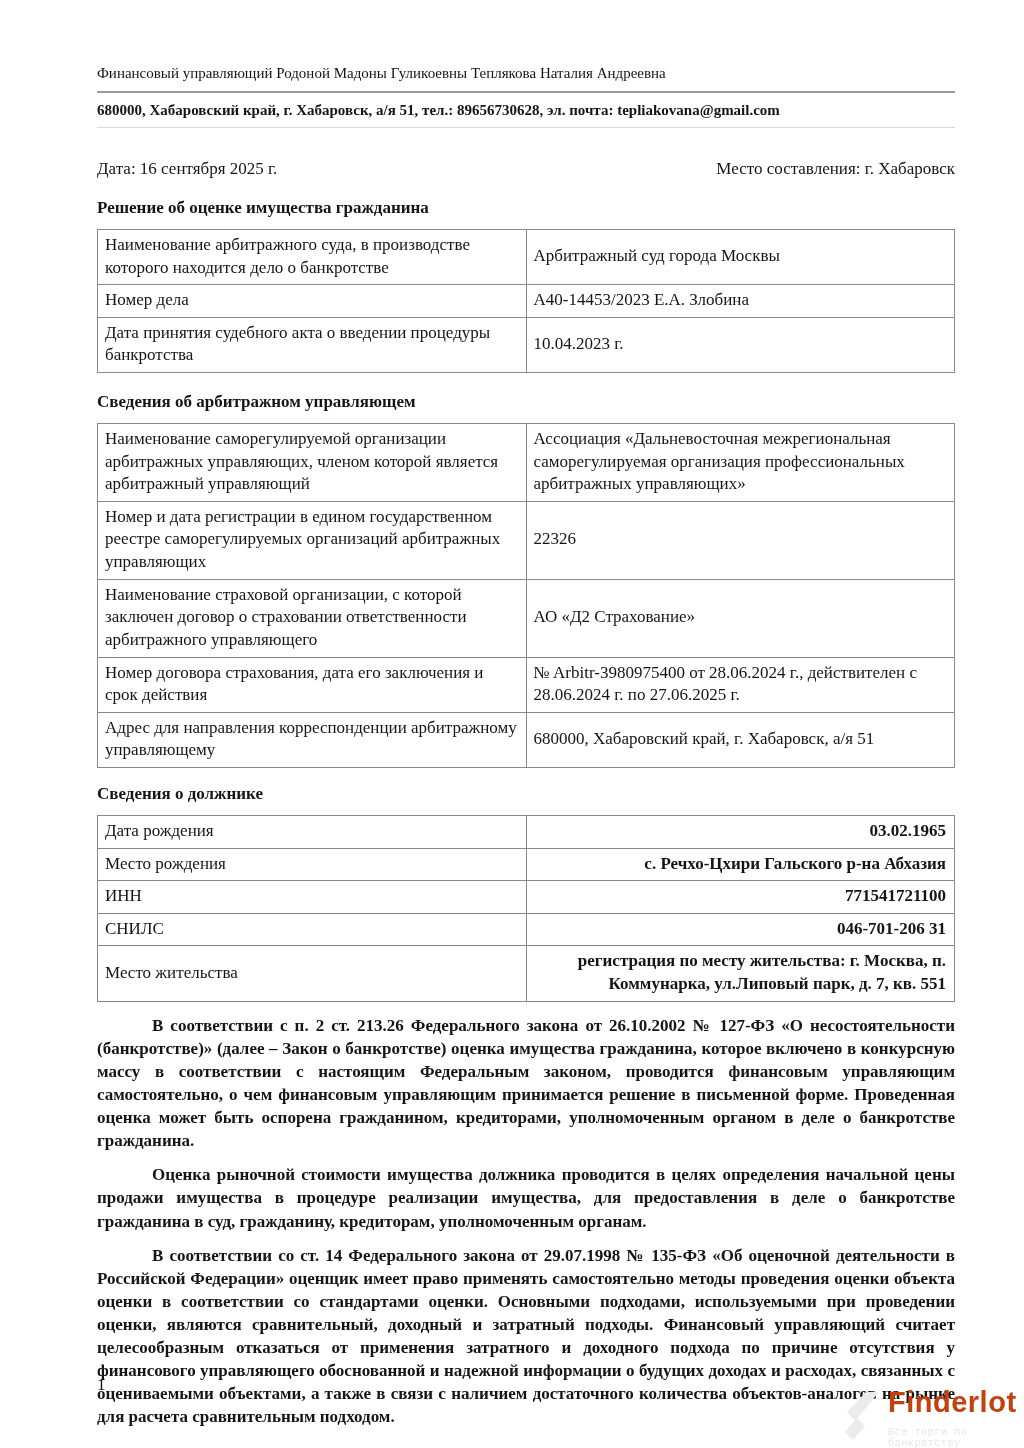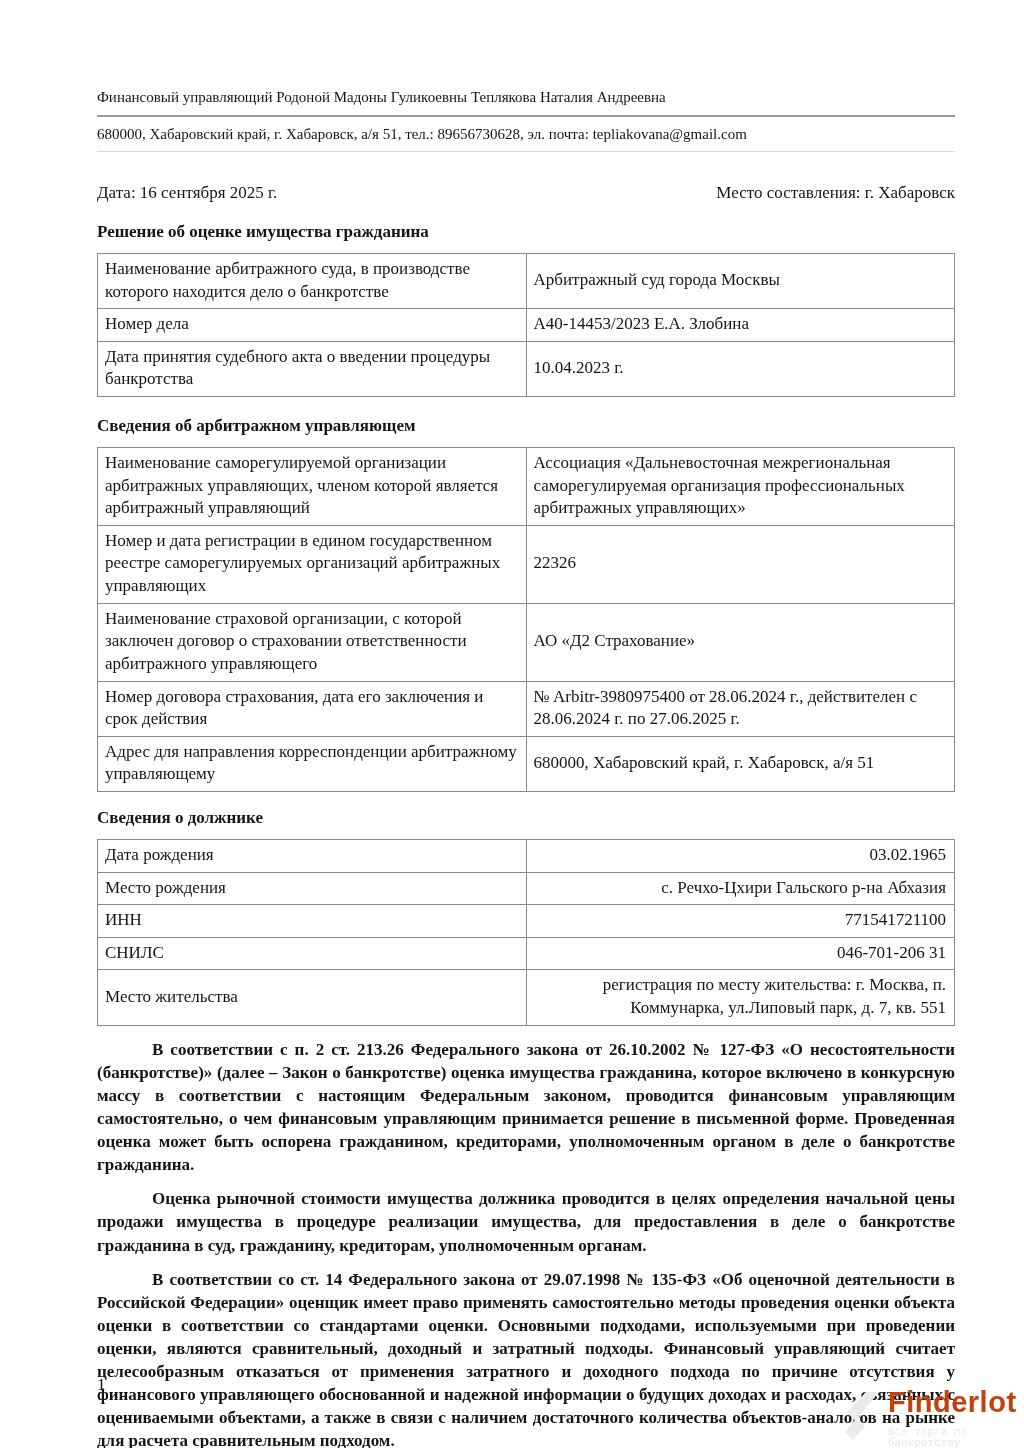--- a/index.html
+++ b/index.html
@@ -4,44 +4,44 @@
 <style>
   html,body{margin:0;padding:0;background:#ffffff;}
   body{
     width:1024px;height:1448px;position:relative;
     font-family:"Liberation Serif","DejaVu Serif",serif;
     color:#151515;overflow:hidden;
   }
   .content{position:absolute;left:97px;top:0;width:858px;}
 
   
-  .mgr-line{padding-top:88px;font-size:15px;line-height:1.2;}
+  .mgr-line{padding-top:64px;font-size:15px;line-height:1.2;}
   .rule-thick{border:0;border-top:2px solid #9a9a9a;margin:9px 0 0 0;}
-  .contact-line{margin-top:8px;font-size:15px;line-height:1.2;}
+  .contact-line{margin-top:8px;font-size:15px;line-height:1.2;font-weight:bold;}
   .rule-thin{border:0;border-top:1px solid #d9d9d9;margin:8px 0 0 0;}
 
   .date-row{display:flex;justify-content:space-between;margin-top:31px;font-size:17px;}
 
   .section-title{
     font-weight:bold;font-size:17px;
     margin-top:19px;margin-bottom:11px;
   }
   .section-title.debtor{margin-top:16px;}
 
   table.doc-table{
     width:100%;border-collapse:collapse;table-layout:fixed;
     font-size:17px;line-height:1.33;
   }
   table.doc-table td{
     border:1px solid #8a8a8a;
     padding:4px 8px 5px 7px;
     vertical-align:middle;
     word-wrap:break-word;
   }
-  td.val-right{text-align:right;}
+  td.val-right{text-align:right;font-weight:bold;}
 
   .paragraphs{margin-top:12px;}
   .para{
     font-size:17px;line-height:1.36;text-align:justify;
     text-indent:55px;margin:0 0 11px 0;font-weight:bold;
   }
 
   .page-number{position:absolute;left:97px;top:1375px;font-size:17px;}
 
   

